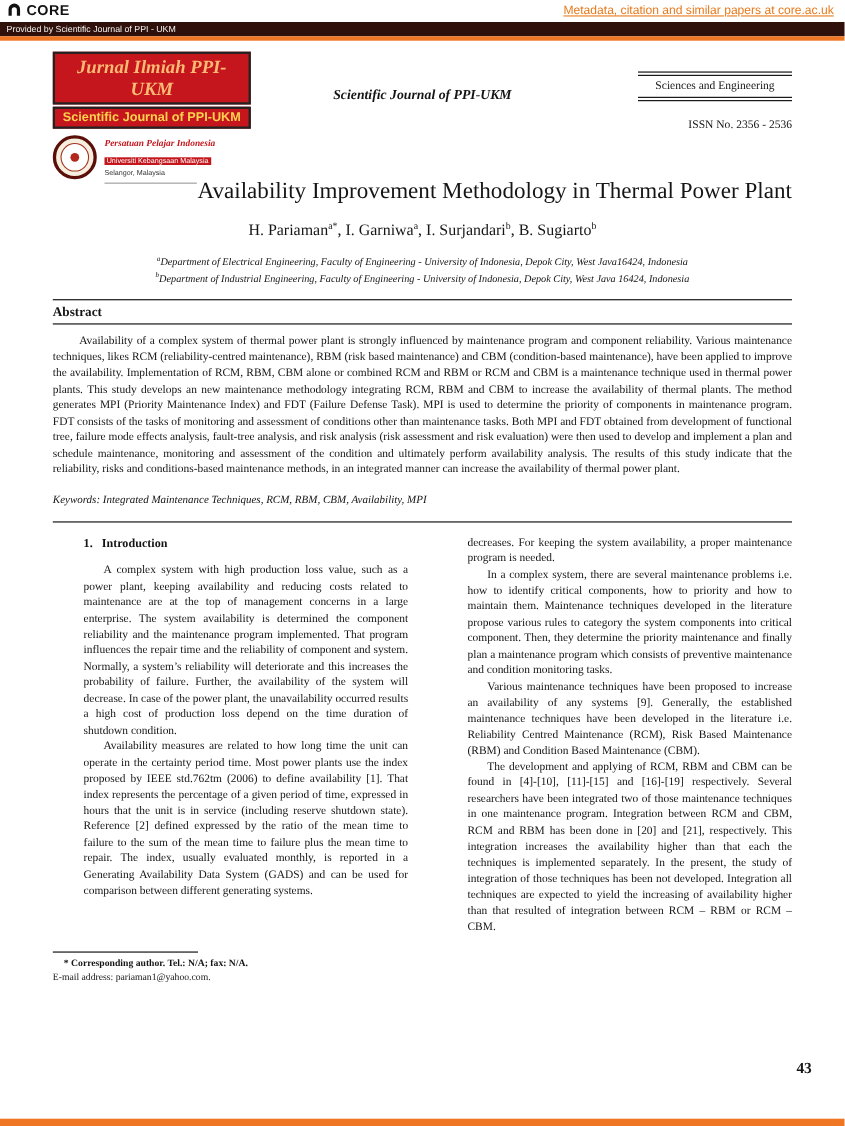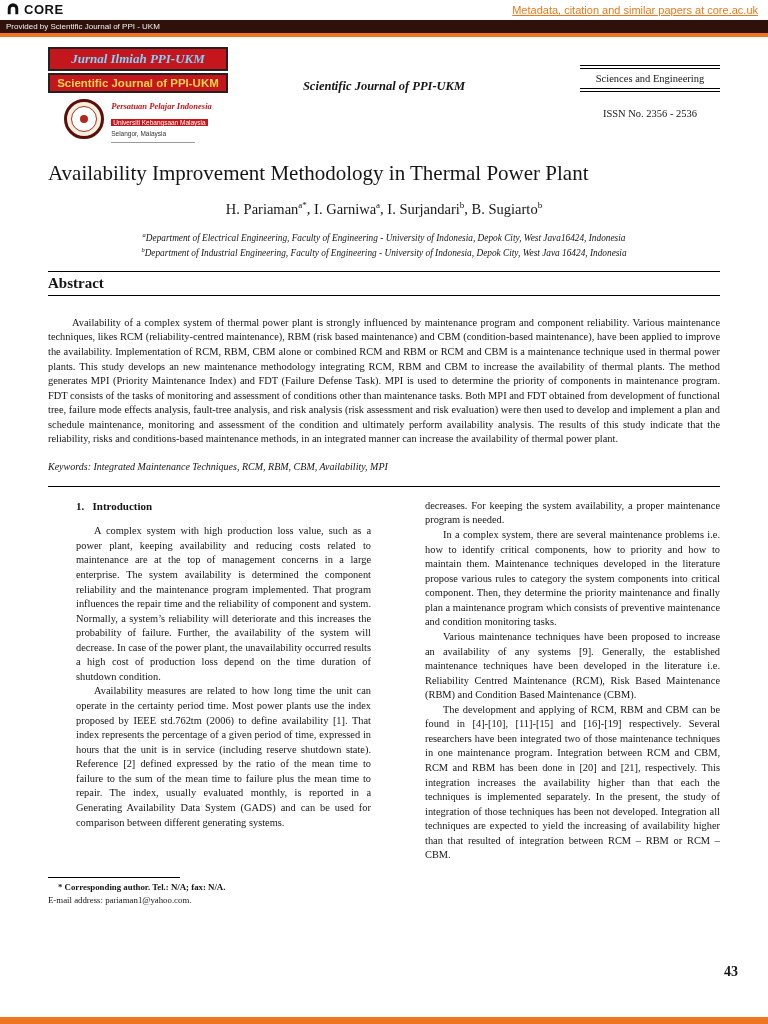--- a/index.html
+++ b/index.html
@@ -15,55 +15,55 @@
   .core-link { font-size:11px; color:#e87a1c; text-decoration:underline; cursor:pointer; }
   .provided-bar { background:#30100a; color:#f2f2f2; font-family:"Liberation Sans", sans-serif;
                   font-size:8px; height:13px; display:flex; align-items:center; padding:0 6px; }
   .orange-rule { height:4px; background:#ef7623; }
 
   
   .paper { padding:8px 48px 0; }
 
   .journal-header { position:relative; height:104px; }
   .banner-stack { position:absolute; left:0; top:2px; width:180px; }
-  .banner1 { background:#c4161c; color:#7dd3fc; border:2px solid #222; font-style:italic;
-             font-weight:bold; font-size:13px; text-align:center; padding:2px 4px; }
+  .banner1 { background:#c4161c; color:#fdba74; border:2px solid #222; font-style:italic;
+             font-weight:bold; font-size:17px; text-align:center; padding:2px 4px; }
   .banner2 { background:#c4161c; color:#ffd34d; border:2px solid #222; font-weight:bold;
              font-size:11.5px; text-align:center; padding:2px 2px; margin-top:2px;
              font-family:"Liberation Sans", sans-serif; }
-  .org-block { display:flex; gap:7px; margin-top:6px; align-items:flex-start;justify-content:center; }
+  .org-block { display:flex; gap:7px; margin-top:6px; align-items:flex-start; }
   .emblem { width:40px; height:40px; border-radius:50%; border:3px solid #5a1008;
             background:#f6efe0; position:relative; flex:0 0 auto; }
   .emblem-inner { position:absolute; inset:4px; border-radius:50%; border:1px solid #a5321f; background:#fff; }
   .emblem-core { position:absolute; inset:13px; border-radius:50%; background:#b3271c; }
   .org-lines { padding-top:2px; }
   .org-name { color:#c4161c; font-weight:bold; font-style:italic; font-size:8.5px; }
   .org-univ { display:inline-block; background:#c4161c; color:#fff; font-size:6.5px;
               padding:0 2px; margin-top:1px; font-family:"Liberation Sans", sans-serif; }
   .org-loc { font-size:6.5px; color:#333; margin-top:1px; font-family:"Liberation Sans", sans-serif; }
   .org-underline { width:84px; height:1px; background:#9a9a9a; margin-top:5px; }
 
   .center-journal { position:absolute; left:50%; top:34px; transform:translateX(-50%);
                     font-style:italic; font-weight:bold; font-size:12.5px; white-space:nowrap; }
 
   .right-box { position:absolute; right:0; top:20px; width:140px; }
   .dline { border-top:1px solid #000; border-bottom:1px solid #000; height:4px; }
   .right-box-label { text-align:center; font-size:10.5px; padding:4px 0; }
-  .issn { text-align:center; font-size:10.5px; margin-top:16px; }
+  .issn { text-align:right; font-size:10.5px; margin-top:16px; }
 
-  .article-title { text-align:left; font-size:21px; font-weight:400; margin-top:12px; }
+  .article-title { text-align:right; font-size:21px; font-weight:400; margin-top:12px; }
   .authors { text-align:center; font-size:14.5px; margin-top:14px; }
   .authors sup { font-size:9px; }
   .affiliations { text-align:center; font-style:italic; font-size:9.3px; margin-top:12px; line-height:1.55; }
   .affiliations sup { font-size:6.5px; }
 
   .hrule { border-top:1px solid #000; }
   .abstract-rule-top { margin-top:10px; }
-  .abstract-heading { font-weight:bold; font-size:15px; padding:3px 0; }
-  .abstract-body { font-size:10.4px; line-height:1.4; text-align:justify; margin-top:20px; text-indent:24px; }
+  .abstract-heading { font-weight:bold; font-size:12px; padding:3px 0; }
+  .abstract-body { font-size:10.4px; line-height:1.4; text-align:justify; margin-top:9px; text-indent:24px; }
   .keywords { font-style:italic; font-size:10px; margin-top:14px; }
   .section-rule { margin-top:14px; margin-bottom:12px; }
 
   .columns { display:flex; gap:26px; }
   .col { flex:1; font-size:10.4px; line-height:1.4; text-align:justify;margin-left:28px; }
   .section-heading { font-weight:bold; font-size:11px; margin-bottom:10px; }
   .col p { text-indent:18px; margin:0; }
   .col p.noindent { text-indent:0; }
 
   .footnote { margin-top:14px; width:340px; font-size:8.8px; line-height:1.5; }

